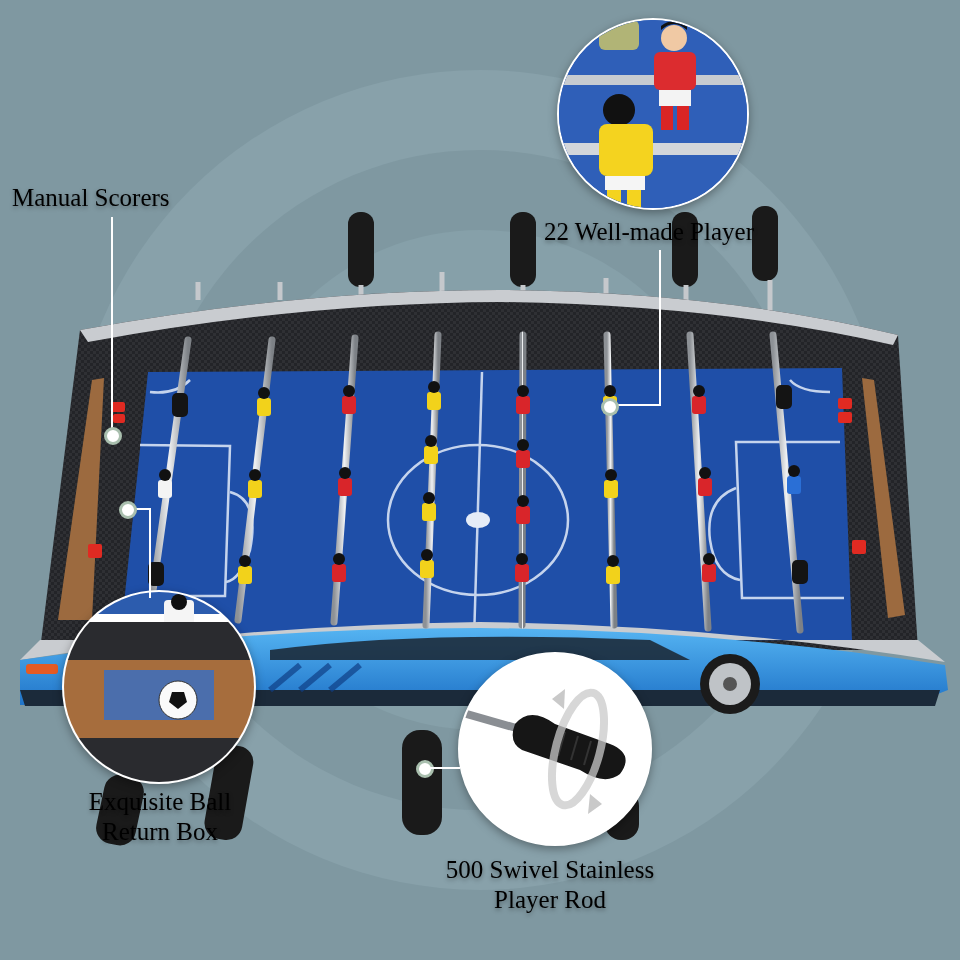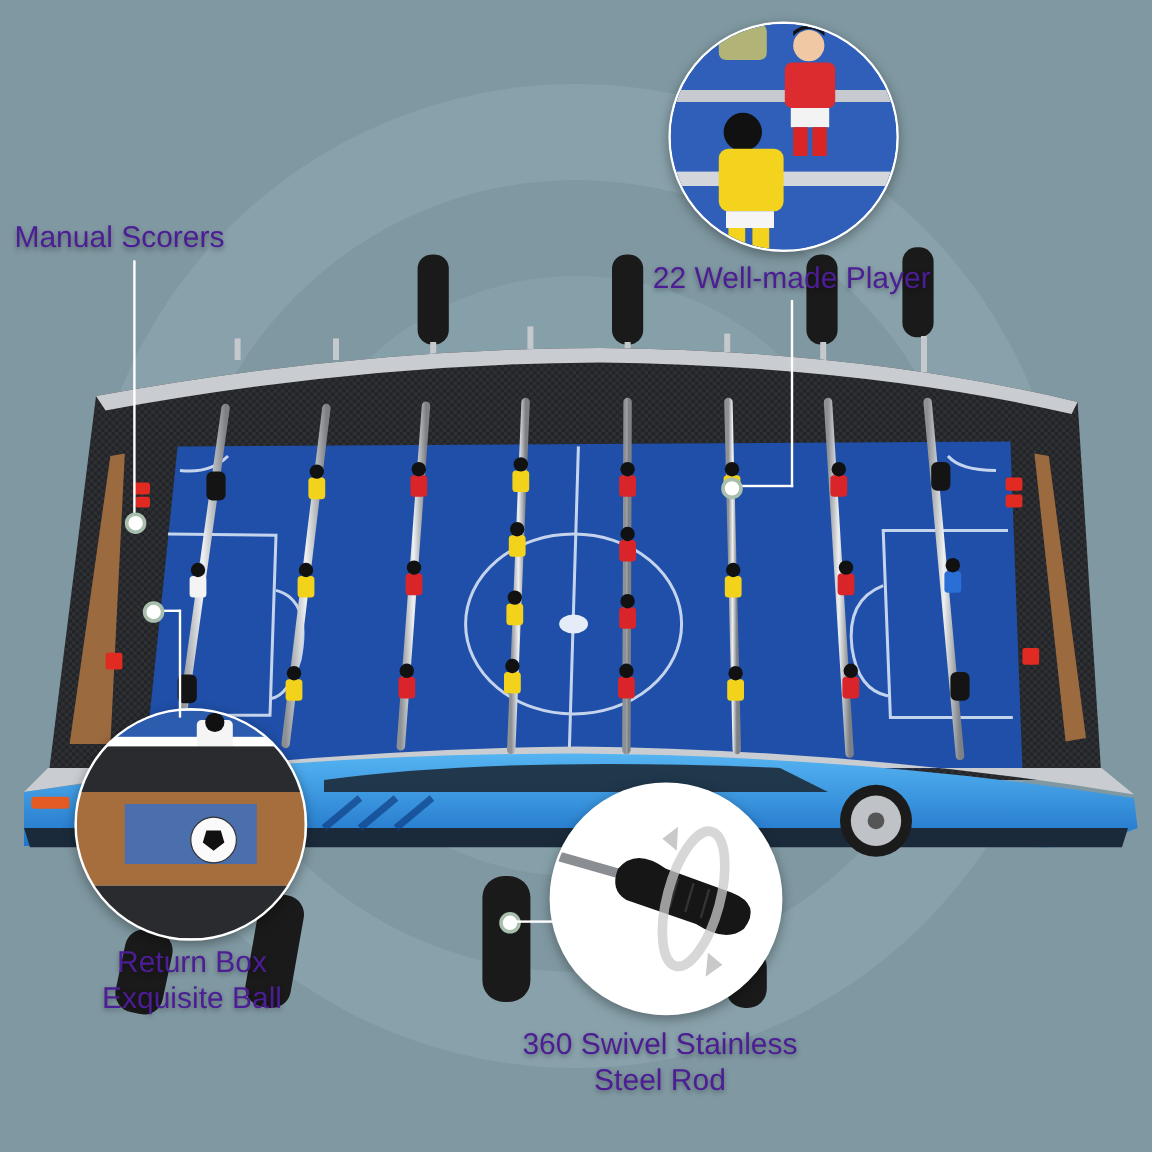--- a/index.html
+++ b/index.html
@@ -2,22 +2,22 @@
 <html><head>
 <meta charset="utf-8">
 <style>
   html,body{margin:0;padding:0;}
   body{width:960px;height:960px;overflow:hidden;position:relative;
        background:#7f98a1;font-family:"Liberation Sans",sans-serif;}
   .bg-ring{position:absolute;border-radius:50%;}
   .ring1{left:70px;top:70px;width:820px;height:820px;background:#88a1aa;}
   .ring2{left:150px;top:150px;width:660px;height:660px;background:#7f98a1;}
   .ring3{left:230px;top:230px;width:500px;height:500px;background:#86a0a9;}
-  .label{position:absolute;color:#4c1d95;font-size:25px;line-height:30px;
-         text-shadow:0 2px 4px rgba(0,0,0,.35);text-align:center;white-space:nowrap;}
+  .label{position:absolute;color:#000000;font-size:25px;line-height:30px;
+         text-shadow:0 2px 4px rgba(0,0,0,.35);text-align:center;white-space:nowrap;font-family:Liberation Serif, serif;}
   .leader{position:absolute;background:#fff;}
   .dot{position:absolute;width:12px;height:12px;border-radius:50%;
        background:#fff;border:3px solid #a9bfae;box-sizing:content-box;}
   .detail-circle{position:absolute;border-radius:50%;overflow:hidden;
        border:2px solid #fff;box-shadow:0 3px 10px rgba(0,0,0,.35);}
   svg{display:block;}
 </style>
 </head>
 <body>
 
@@ -251,22 +251,22 @@
 
 <div class="label" style="left:544px;top:217px;">22 Well-made Player</div>
 <div class="leader" style="left:659px;top:250px;width:2px;height:156px;"></div>
 <div class="leader" style="left:612px;top:404px;width:49px;height:2px;"></div>
 <div class="dot" style="left:601px;top:398px;"></div>
 
 <div class="leader" style="left:130px;top:508px;width:20px;height:2px;"></div>
 <div class="leader" style="left:149px;top:508px;width:2px;height:90px;"></div>
 <div class="dot" style="left:119px;top:501px;"></div>
 <div class="label" style="left:70px;top:787px;width:180px;">
+  <div>Exquisite Ball</div>
   <div>Return Box</div>
-  <div>Exquisite Ball</div>
 </div>
 
 <div class="dot" style="left:416px;top:760px;"></div>
 <div class="leader" style="left:430px;top:767px;width:30px;height:2px;"></div>
 <div class="label" style="left:410px;top:855px;width:280px;">
-  <div>360 Swivel Stainless</div>
-  <div>Steel Rod</div>
+  <div>500 Swivel Stainless</div>
+  <div>Player Rod</div>
 </div>
 
 </body></html>

